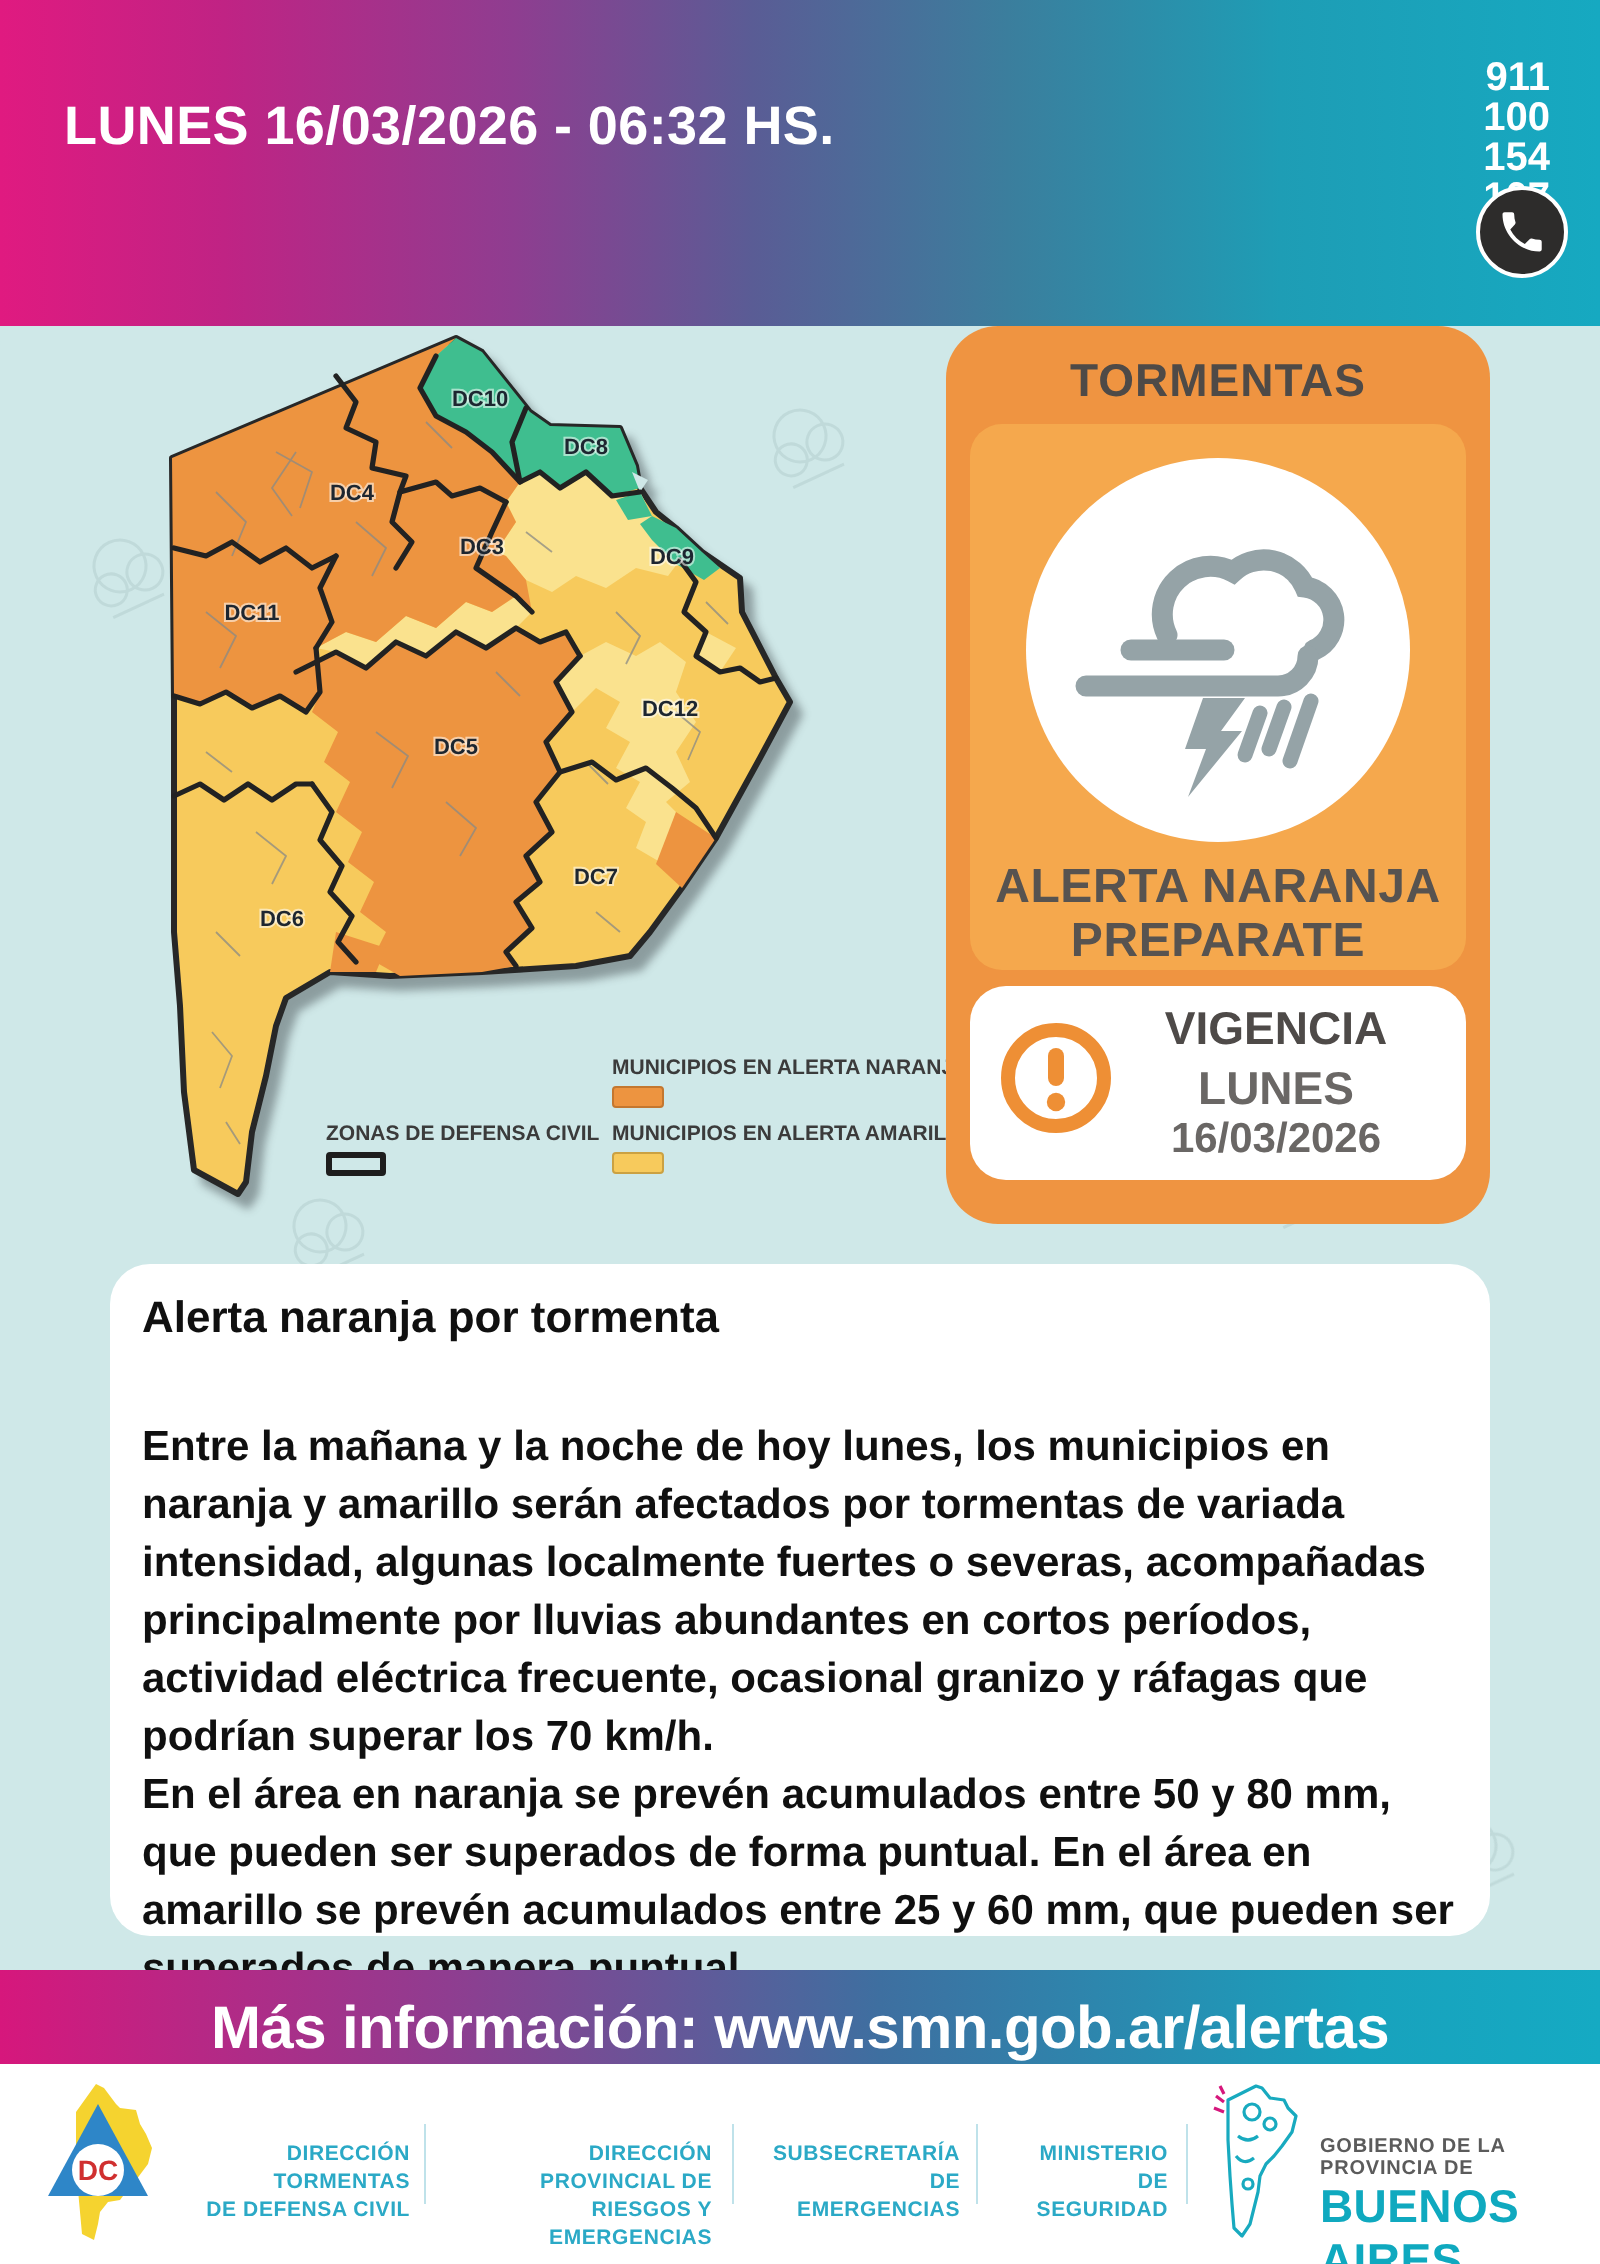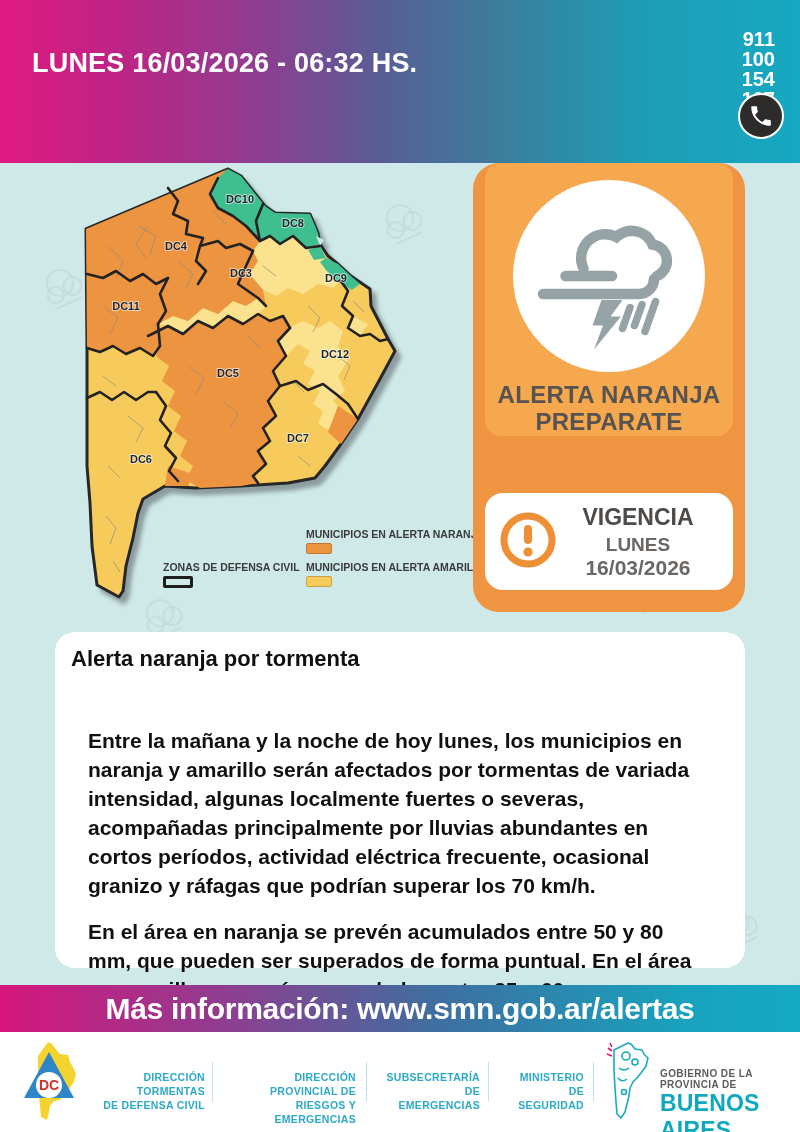--- a/index.html
+++ b/index.html
@@ -39,34 +39,34 @@
   .icon-box{margin:0 auto;width:248px;height:273px;background:#F5A84D;border-radius:16px;
     display:flex;flex-direction:column;align-items:center;}
   .storm-circle{margin-top:17px;width:192px;height:192px;border-radius:50%;background:#fff;
     display:flex;align-items:center;justify-content:center;}
   .level-text{margin-top:9px;text-align:center;font-size:24px;line-height:27px;font-weight:bold;color:#575350;letter-spacing:.3px;}
   .vigencia-box{position:absolute;left:12px;top:330px;width:248px;height:97px;background:#fff;border-radius:18px;
     display:flex;align-items:center;}
   .vigencia-icon{margin-left:14px;flex:0 0 58px;}
   .vigencia-texts{flex:1;text-align:center;margin-right:14px;}
   .vigencia-head{font-size:23px;font-weight:bold;color:#4E4A48;}
-  .vigencia-day{font-size:19px;font-weight:bold;color:#6A6765;margin-top:3px;}
+  .vigencia-day{font-size:23px;font-weight:bold;color:#6A6765;margin-top:3px;}
   .vigencia-date{font-size:21px;font-weight:bold;color:#6A6765;}
 
   
   .details{position:absolute;left:55px;top:469px;width:690px;height:336px;background:#fff;border-radius:20px;
     box-sizing:border-box;padding:14px 16px;color:#101010;}
   .details h2{margin:0;font-size:22px;font-weight:bold;}
-  .details p{margin:17px;font-size:21px;line-height:29px;font-weight:bold;}
+  .details p{margin:0;font-size:21px;line-height:29px;font-weight:bold;}
   .details .gap{height:37px;}
 
   
   .infobar{position:absolute;left:0;top:985px;width:800px;height:47px;
     background:linear-gradient(90deg,#D6177C 0%,#8F3D90 28%,#3E6FA0 55%,#18A2BD 85%,#15AAC3 100%);
-    display:flex;align-items:center;justify-content:center;}
+    display:flex;align-items:flex-end;justify-content:center;}
   .infobar span{color:#fff;font-size:30px;font-weight:bold;letter-spacing:-.3px;}
 
   
   .footer{position:absolute;left:0;top:1032px;width:800px;height:100px;background:#fff;}
   .org{position:absolute;top:38px;text-align:right;font-size:10.5px;line-height:14px;font-weight:bold;color:#2BA9C6;letter-spacing:.3px;}
   .divider{position:absolute;top:30px;width:1px;height:40px;background:#BFE2EA;}
   .gov-small{font-size:10px;font-weight:bold;color:#5B5B5B;letter-spacing:.4px;}
   .gov-big{font-size:23px;font-weight:bold;color:#0FA9BF;letter-spacing:.2px;}
   .gov-text{position:absolute;left:660px;top:36px;}
 </style>
@@ -212,20 +212,21 @@
     <div class="legend-item" style="left:306px;top:365px;">
       <span>MUNICIPIOS EN ALERTA NARANJA</span>
       <span class="swatch swatch-naranja"></span>
     </div>
     <div class="legend-item" style="left:306px;top:398px;">
       <span>MUNICIPIOS EN ALERTA AMARILLO</span>
       <span class="swatch swatch-amarillo"></span>
     </div>
 
     <aside class="alert-panel">
+      <div class="hazard-title">TORMENTAS</div>
       <div class="icon-box">
         <div class="storm-circle">
           <svg width="150" height="150" viewBox="0 0 100 100">
             <g fill="none" stroke="#95A3A7" stroke-width="7" stroke-linecap="round">
               <path d="M 33 45 A 16 16 0 0 1 55 24 A 15 15 0 0 1 79 29 A 11 11 0 0 1 82 50"></path>
               <path d="M 21 50 H 52"></path>
               <path d="M 6 62 H 70 A 10 10 0 0 0 80 52"></path>
             </g>
             <path fill="#95A3A7" d="M 45 66 L 59 66 L 51 77 L 58 77 L 40 99 L 46 83 L 39 83 Z"></path>
             <g fill="none" stroke="#95A3A7" stroke-width="5" stroke-linecap="round">

